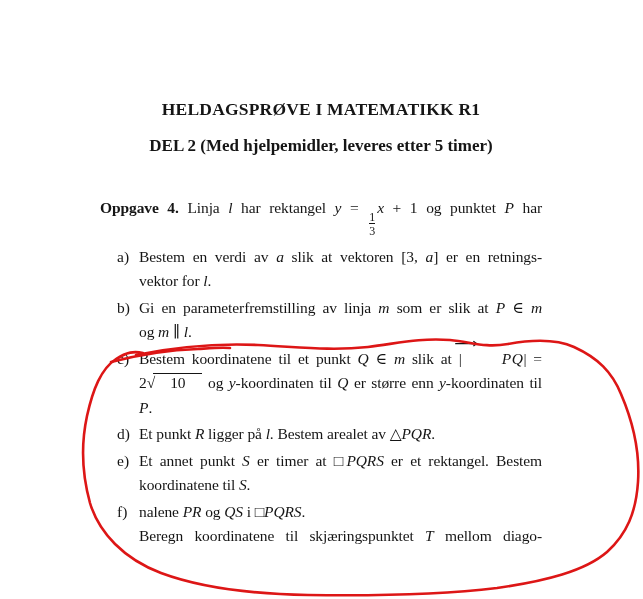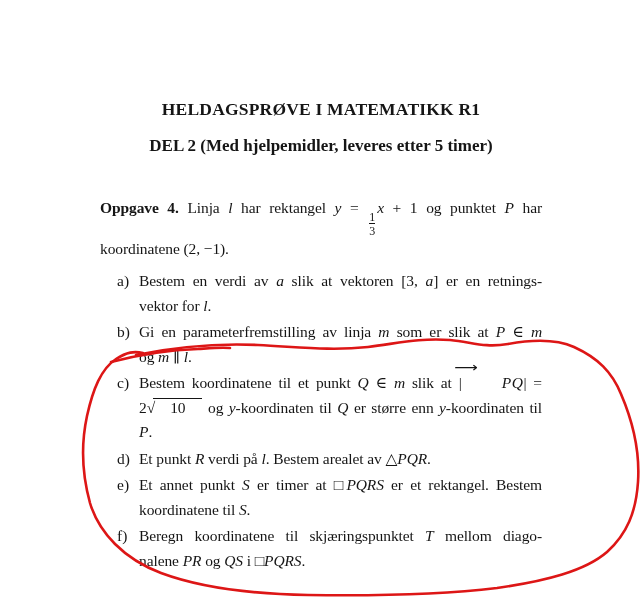--- a/index.html
+++ b/index.html
@@ -66,21 +66,20 @@
 
   <div class="doc">
     <h1 class="title1">HELDAGSPRØVE I MATEMATIKK R1</h1>
     <h2 class="title2">DEL 2 (Med hjelpemidler, leveres etter 5 timer)</h2>
 
     <div class="intro">
         <div class="tline justify"><span class="bd">Oppgave 4.</span><span> Linja </span><span class="it">l</span><span> har rektangel </span><span class="it">y</span><span> = </span><span class="frac">
             <span class="fnum">1</span>
             <span class="fden">3</span>
           </span><span class="it">x</span><span> + 1 og punktet </span><span class="it">P</span><span> har</span></div>
-        <div class="tline"><span>koordinatene (2, −1).</span></div>
       </div>
 
     <ul class="items">
       <li class="item">
         <span class="label">a)</span>
         <div class="content">
             <div class="tline justify"><span>Bestem en verdi av </span><span class="it">a</span><span> slik at vektoren [3, </span><span class="it">a</span><span>] er en retnings-</span></div>
             <div class="tline"><span>vektor for </span><span class="it">l</span><span>.</span></div>
           </div>
       </li>
@@ -95,35 +94,35 @@
         <span class="label">c)</span>
         <div class="content">
             <div class="tline justify"><span>Bestem koordinatene til et punkt </span><span class="it">Q</span><span> ∈ </span><span class="it">m</span><span> slik at |</span><span class="vec"><span class="vec-arrow">⟶</span><span class="vec-body">PQ</span></span><span>| =</span></div>
             <div class="tline justify"><span>2</span><span class="sqrt"><span class="radical">√</span><span class="sqrt-arg">10</span></span><span> og </span><span class="it">y</span><span>-koordinaten til </span><span class="it">Q</span><span> er større enn </span><span class="it">y</span><span>-koordinaten til</span></div>
             <div class="tline"><span class="it">P</span><span>.</span></div>
           </div>
       </li>
       <li class="item">
         <span class="label">d)</span>
         <div class="content">
-            <div class="tline"><span>Et punkt </span><span class="it">R</span><span> verdi på </span><span class="it">l</span><span>. Bestem arealet av △</span><span class="it">PQR</span><span>.</span></div>
+            <div class="tline"><span>Et punkt </span><span class="it">R</span><span> ligger på </span><span class="it">l</span><span>. Bestem arealet av △</span><span class="it">PQR</span><span>.</span></div>
           </div>
       </li>
       <li class="item">
         <span class="label">e)</span>
         <div class="content">
             <div class="tline justify"><span>Et annet punkt </span><span class="it">S</span><span> er timer at □</span><span class="it">PQRS</span><span> er et rektangel. Bestem</span></div>
             <div class="tline"><span>koordinatene til </span><span class="it">S</span><span>.</span></div>
           </div>
       </li>
       <li class="item">
         <span class="label">f)</span>
         <div class="content">
+            <div class="tline"><span>nalene </span><span class="it">PR</span><span> og </span><span class="it">QS</span><span> i □</span><span class="it">PQRS</span><span>.</span></div>
             <div class="tline justify"><span>Beregn koordinatene til skjæringspunktet </span><span class="it">T</span><span> mellom diago-</span></div>
-            <div class="tline"><span>nalene </span><span class="it">PR</span><span> og </span><span class="it">QS</span><span> i □</span><span class="it">PQRS</span><span>.</span></div>
           </div>
       </li>
     </ul>
   </div>
 
   <svg class="annotation-svg" viewBox="0 0 643 599" aria-hidden="true">
     <g fill="none" stroke="#dd1616" stroke-width="2.6" stroke-linecap="round" stroke-linejoin="round">
       <path d="
         M 136 355
         C 175 347, 215 343, 258 345

